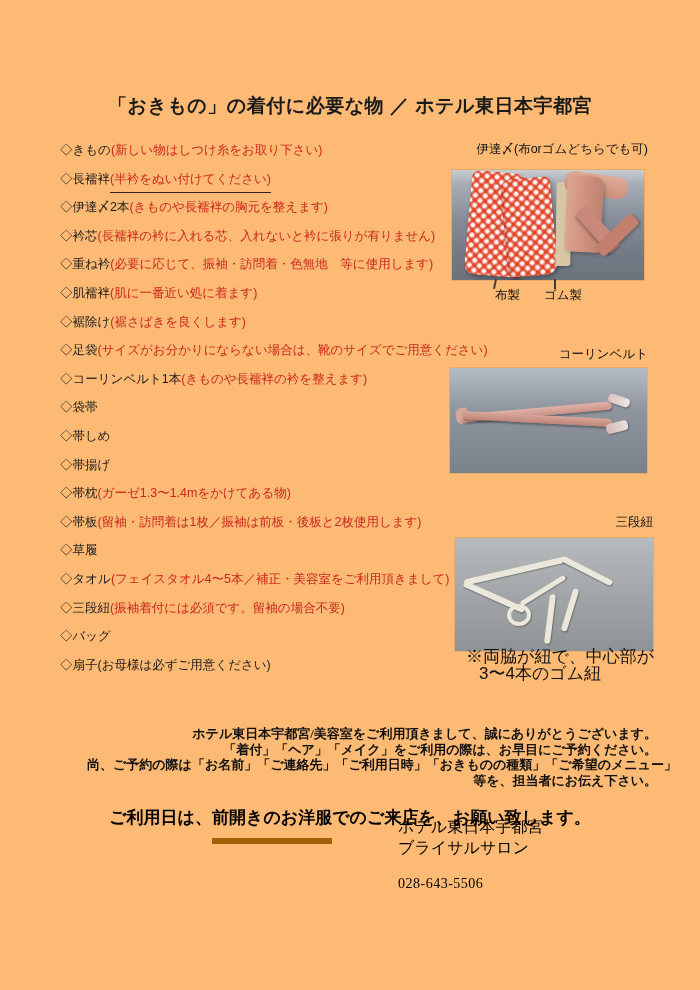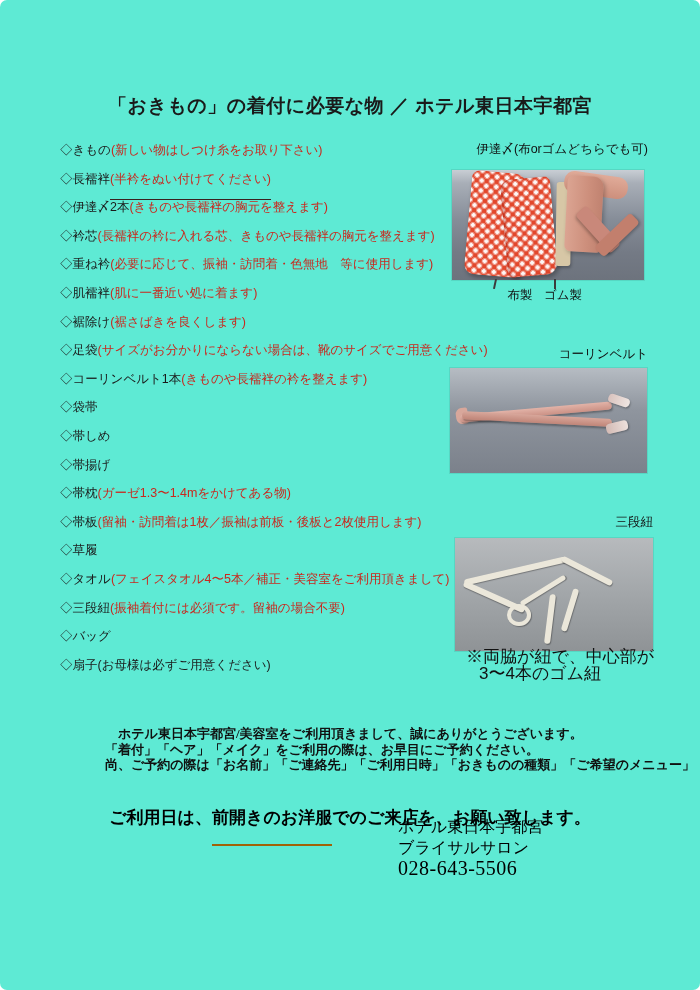--- a/index.html
+++ b/index.html
@@ -1,28 +1,28 @@
 <!DOCTYPE html>
 <html><head>
 <meta charset="utf-8">
 <style>
   html,body{margin:0;padding:0;background:#ffffff;}
-  .page{position:relative;width:700px;height:990px;background:#5eead4;overflow:hidden;
-        font-family:"Liberation Sans",sans-serif;color:#1a1a1a;border-radius:7px;}
+  .page{position:relative;width:700px;height:990px;background:#fdba74;overflow:hidden;
+        font-family:"Liberation Sans",sans-serif;color:#1a1a1a;}
 
   
   .title{position:absolute;left:0;top:93px;width:700px;text-align:center;
          font-size:19px;font-weight:bold;letter-spacing:.5px;}
 
   
   .checklist{position:absolute;left:60px;top:136px;width:440px;}
   .item{height:28.6px;line-height:28.6px;white-space:nowrap;font-size:12.5px;}
   .item .red{color:#c9281e;}
   .item .blk{color:#1a1a1a;}
-  .item .underline{border-bottom:1.5px solid #3a2020;padding-bottom:13px;margin-top:40px;}
+  .item .underline{border-bottom:1.5px solid #3a2020;padding-bottom:6px;margin-top:40px;}
 
   
   .cap{position:absolute;text-align:right;font-size:12.5px;color:#111;}
   .photo{position:absolute;overflow:hidden;box-shadow:0 0 0 1px rgba(0,0,0,.08);}
   .ph1{left:452px;top:170px;width:192px;height:110px;
        background:linear-gradient(180deg,#c9ced4 0%,#a8aeb7 12%,#868d98 45%,#747a85 75%,#6d737d 100%);}
   .ph2{left:450px;top:368px;width:197px;height:105px;
        background:linear-gradient(180deg,#b6bcc3 0%,#8f959e 40%,#7b818b 100%);}
   .ph3{left:455px;top:538px;width:198px;height:113px;
        background:linear-gradient(180deg,#b7babd 0%,#a2a6a9 50%,#8f9396 100%);}
@@ -68,50 +68,50 @@
   .c4{left:62px;top:50px;width:52px;height:5px;transform:rotate(-32deg);}
   .c5{left:52px;top:66px;width:16px;height:14px;border:4px solid #ebe7da;border-radius:50%;
       background:transparent;box-shadow:1px 1px 1px rgba(50,50,50,.45);}
   .c6{left:92px;top:56px;width:6px;height:50px;transform:rotate(7deg);}
   .c7{left:112px;top:50px;width:6px;height:44px;transform:rotate(17deg);}
 
   .tick{position:absolute;width:2px;height:10px;background:#3c3c3c;}
   .tick1{left:494px;top:279px;transform:rotate(12deg);}
   .tick2{left:554px;top:279px;}
   .sublabel{position:absolute;top:287px;font-size:12.5px;text-align:center;color:#111;}
-  .lbl-cloth{left:494px;width:52px;}
+  .lbl-cloth{left:468px;width:52px;text-align:right;}
   .lbl-rubber{left:520px;width:62px;text-align:right;}
 
   .photo-note{position:absolute;left:466px;top:649px;font-size:17px;line-height:16.5px;color:#111;}
   .photo-note .ind{padding-left:13px;}
 
   
-  .para{position:absolute;left:105px;top:726px;width:570px;
+  .para{position:absolute;left:87px;top:726px;width:570px;
         font-family:"Liberation Serif",serif;font-weight:600;font-size:13px;line-height:15.5px;
-        color:#101010;white-space:nowrap;}
+        color:#101010;white-space:nowrap;text-align:right;}
   .para .first{padding-left:13px;}
   .notice{position:absolute;left:0;top:806px;width:700px;text-align:center;
         font-family:"Liberation Serif",serif;font-weight:bold;font-size:17px;color:#000;}
-  .notice .u{border-bottom:2px solid #a16207;padding-bottom:17px;}
+  .notice .u{border-bottom:6px solid #a16207;padding-bottom:11px;}
   .contact{position:absolute;left:398px;top:816px;width:255px;
         font-family:"Liberation Serif",serif;font-weight:normal;font-size:16px;line-height:21px;color:#000;}
-  .contact .phone{font-size:20px;letter-spacing:.5px;}
+  .contact .phone{font-size:14px;letter-spacing:.5px;margin-top:15px;}
 </style>
 </head>
 <body>
 
 <div class="page">
 
   <div class="title">「おきもの」の着付に必要な物 ／ ホテル東日本宇都宮</div>
 
   <div class="checklist" id="checklist">
       <div class="item"><span>◇きもの</span><span class="red">(新しい物はしつけ糸をお取り下さい)</span></div>
       <div class="item"><span>◇長襦袢</span><span class="red underline">(半衿をぬい付けてください)</span></div>
       <div class="item"><span>◇伊達〆2本</span><span class="red">(きものや長襦袢の胸元を整えます)</span></div>
-      <div class="item"><span>◇衿芯</span><span class="red">(長襦袢の衿に入れる芯、きものや長襦袢の胸元を整えます)</span></div>
+      <div class="item"><span>◇衿芯</span><span class="red">(長襦袢の衿に入れる芯、入れないと衿に張りが有りません)</span></div>
       <div class="item"><span>◇重ね衿</span><span class="red">(必要に応じて、振袖・訪問着・色無地　等に使用します)</span></div>
       <div class="item"><span>◇肌襦袢</span><span class="red">(肌に一番近い処に着ます)</span></div>
       <div class="item"><span>◇裾除け</span><span class="red">(裾さばきを良くします)</span></div>
       <div class="item"><span>◇足袋</span><span class="red">(サイズがお分かりにならない場合は、靴のサイズでご用意ください)</span></div>
       <div class="item"><span>◇コーリンベルト1本</span><span class="red">(きものや長襦袢の衿を整えます)</span></div>
       <div class="item"><span>◇袋帯</span></div>
       <div class="item"><span>◇帯しめ</span></div>
       <div class="item"><span>◇帯揚げ</span></div>
       <div class="item"><span>◇帯枕</span><span class="red">(ガーゼ1.3〜1.4mをかけてある物)</span></div>
       <div class="item"><span>◇帯板</span><span class="red">(留袖・訪問着は1枚／振袖は前板・後板と2枚使用します)</span></div>
@@ -158,20 +158,21 @@
   </div>
   <div class="photo-note">
     <div>※両脇が紐で、中心部が</div>
     <div class="ind">3〜4本のゴム紐</div>
   </div>
 
   <div class="para">
     <div class="first">ホテル東日本宇都宮/美容室をご利用頂きまして、誠にありがとうございます。</div>
     <div>「着付」「ヘア」「メイク」をご利用の際は、お早目にご予約ください。</div>
     <div>尚、ご予約の際は「お名前」「ご連絡先」「ご利用日時」「おきものの種類」「ご希望のメニュー」</div>
+    <div>等を、担当者にお伝え下さい。</div>
   </div>
 
   <div class="notice">
     <span>ご利用日は、</span><span class="u">前開きのお洋服</span><span>でのご来店を、お願い致します。</span>
   </div>
 
   <div class="contact">
     <div>ホテル東日本宇都宮</div>
     <div>ブライサルサロン</div>
     <div class="phone">028-643-5506</div>

